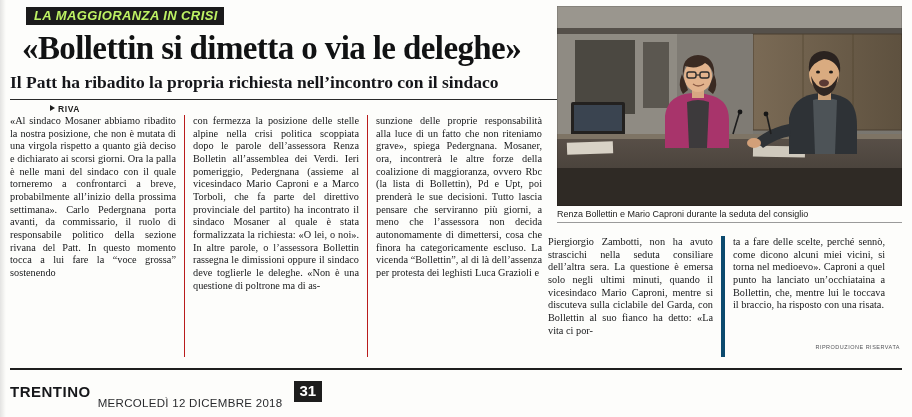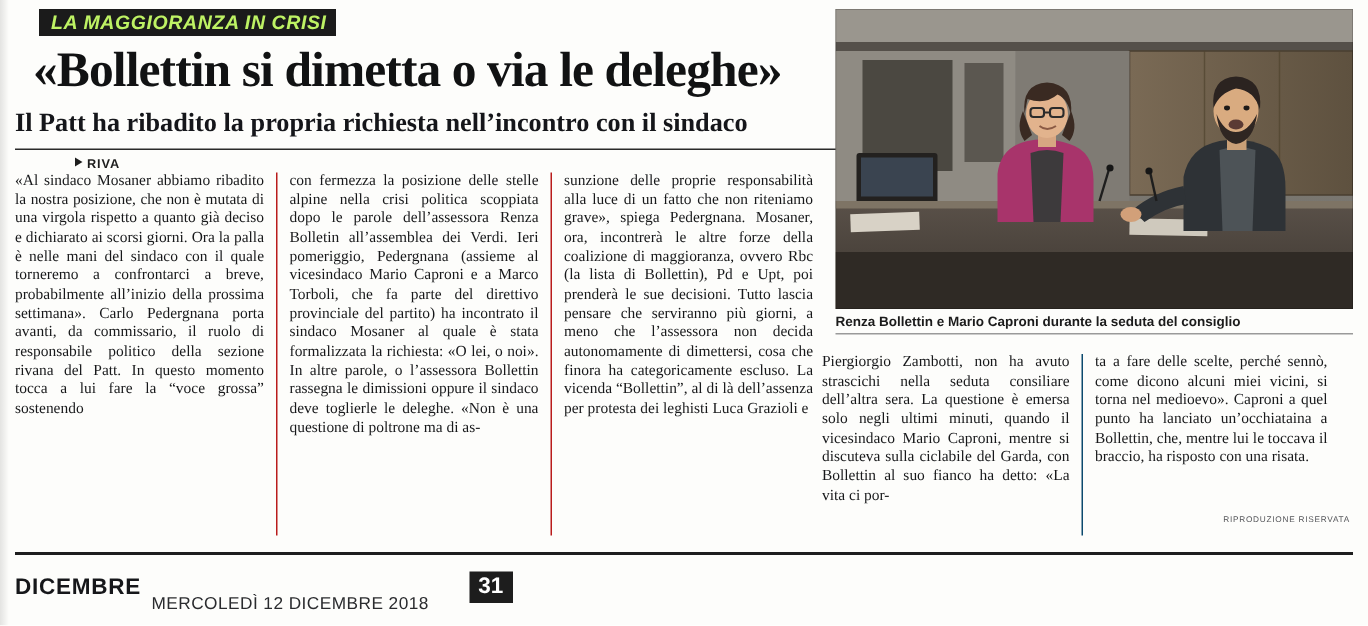--- a/index.html
+++ b/index.html
@@ -131,21 +131,21 @@
     justify-content: center;
   }
   .cols-right .col {
     width: 173px;
     font-size: 10.3px;
     line-height: 1.23;
     text-align: justify;
     padding-right: 8px;
   }
   .cols-right .col + .col {
-    border-left: 1px solid #0c4a6e;
+    border-left: 4px solid #0c4a6e;
     padding-left: 8px;
     width: 172px;
   }
   .credit {
     text-align: right;
     font-style: italic;
     font-size: 9.5px;
     margin-top: 3px;
   }
 
@@ -159,21 +159,21 @@
     overflow: hidden;
     background: #6e6a63;
   }
   .photo svg { display: block; }
   .photo-caption {
     position: absolute;
     left: 557px;
     top: 209px;
     width: 345px;
     font-family: "Liberation Sans", sans-serif;
-    font-weight: bold;
+    font-weight: normal;
     font-size: 9px;
     line-height: 1.2;
     color: #1b1b1b;
   }
   .caption-rule {
     position: absolute;
     left: 557px;
     right: 10px;
     top: 222px;
     border-top: 1px solid #9a9a9a;
@@ -219,21 +219,21 @@
     margin-top: 23px;
   }
   .footer-page {
     font-family: "Liberation Sans", sans-serif;
     font-weight: bold;
     font-size: 15px;
     color: #ffffff;
     background: #1d1d1d;
     padding: 1px 6px 2px 6px;
     line-height: 1.15;
-    margin-left: 20px;
+    margin-left: 4px;
   }
 
   .edge-shadow {
     position: absolute;
     left: 0; top: 0; bottom: 0;
     width: 6px;
     background: linear-gradient(to right, rgba(0,0,0,0.10), rgba(0,0,0,0));
     pointer-events: none;
   }
 </style>
@@ -375,18 +375,18 @@
     <div class="col">
       <p>Piergiorgio Zambotti, non ha avuto strascichi nella seduta consiliare dell’altra sera. La questione è emersa solo negli ultimi minuti, quando il vicesindaco Mario Caproni, mentre si discuteva sulla ciclabile del Garda, con Bollettin al suo fianco ha detto: «La vita ci por-</p>
     </div>
     <div class="col">
       <p>ta a fare delle scelte, perché sennò, come dicono alcuni miei vicini, si torna nel medioevo». Caproni a quel punto ha lanciato un’occhiataina a Bollettin, che, mentre lui le toccava il braccio, ha risposto con una risata.</p>
     </div>
   </div>
 
   <div class="footer-rule"></div>
   <div class="footer">
-    <span class="footer-masthead">DICEMBRE</span>
+    <span class="footer-masthead">TRENTINO</span>
     <span class="footer-date">MERCOLEDÌ 12 DICEMBRE 2018</span>
     <span class="footer-page">31</span>
   </div>
 
 </div>
 
 </body></html>

